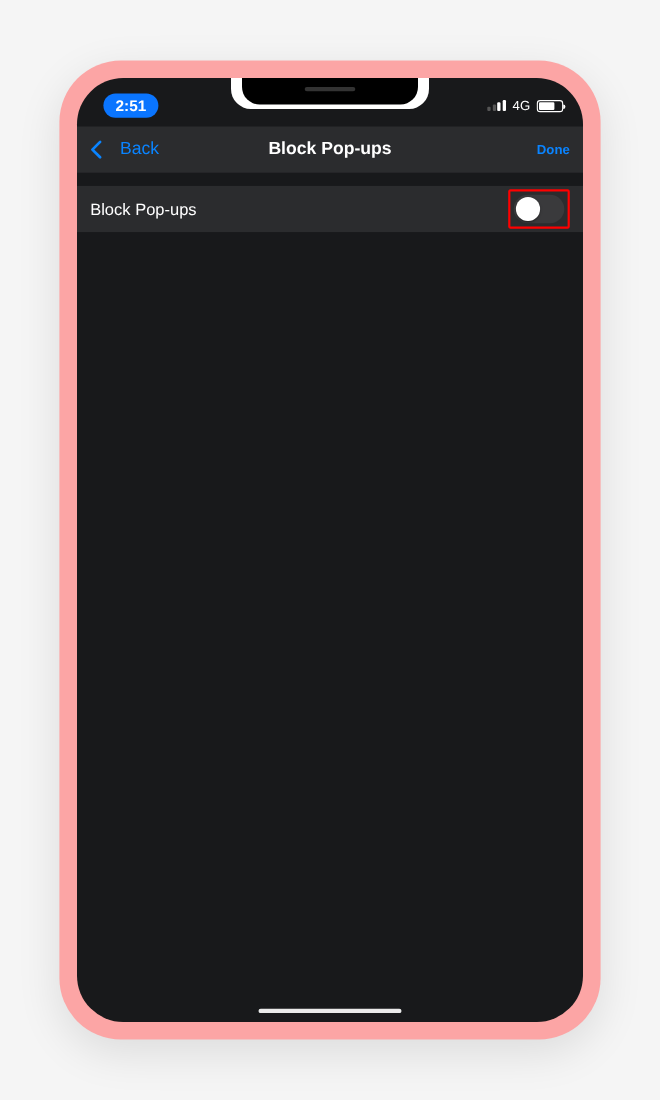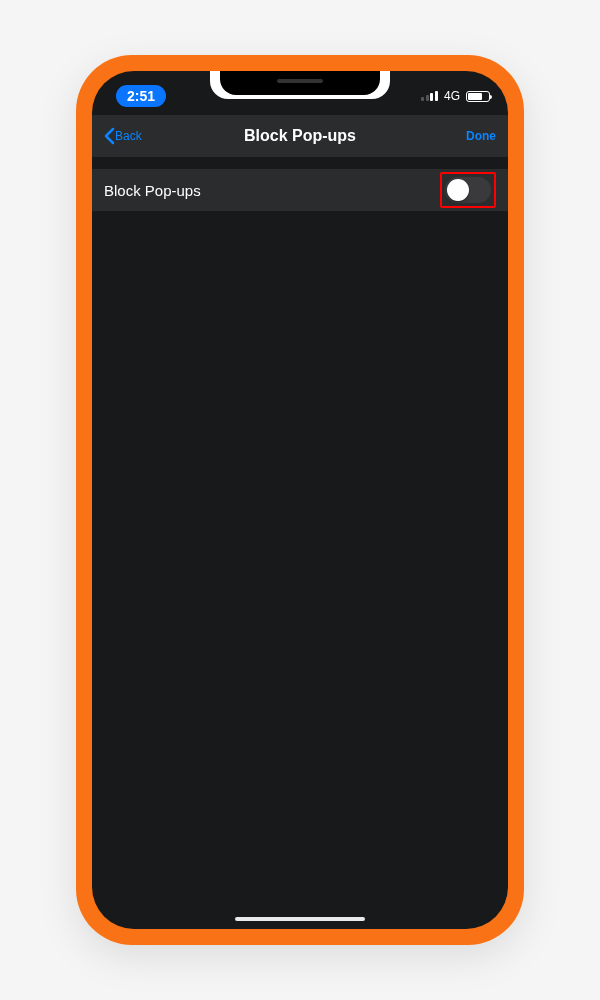--- a/index.html
+++ b/index.html
@@ -12,23 +12,23 @@
       width: 600px;
       height: 1000px;
       background: #f5f5f5;
       display: flex;
       justify-content: center;
       align-items: center;
       font-family: -apple-system, BlinkMacSystemFont, "Segoe UI", Helvetica, Arial, sans-serif;
     }
 
     .phone-frame {
-      width: 448px;
+      width: 492px;
       height: 890px;
-      background: #f97316;
+      background: #fca5a5;
       border-radius: 56px;
       box-shadow: 0 12px 40px rgba(0,0,0,0.1);
       padding: 16px;
       position: relative;
     }
 
     .phone-screen {
       width: 100%;
       height: 100%;
       background: #18191b;
@@ -158,22 +158,22 @@
       align-items: center;
       justify-content: space-between;
       padding: 0 12px;
       position: relative;
     }
 
     .back-button {
       display: flex;
       align-items: center;
       color: #0a84ff;
-      font-size: 12px;
-      gap: 0;
+      font-size: 16px;
+      gap: 16px;
       cursor: pointer;
     }
 
     .chevron-left {
       width: 11px;
       height: 18px;
     }
 
     .nav-title {
       position: absolute;

